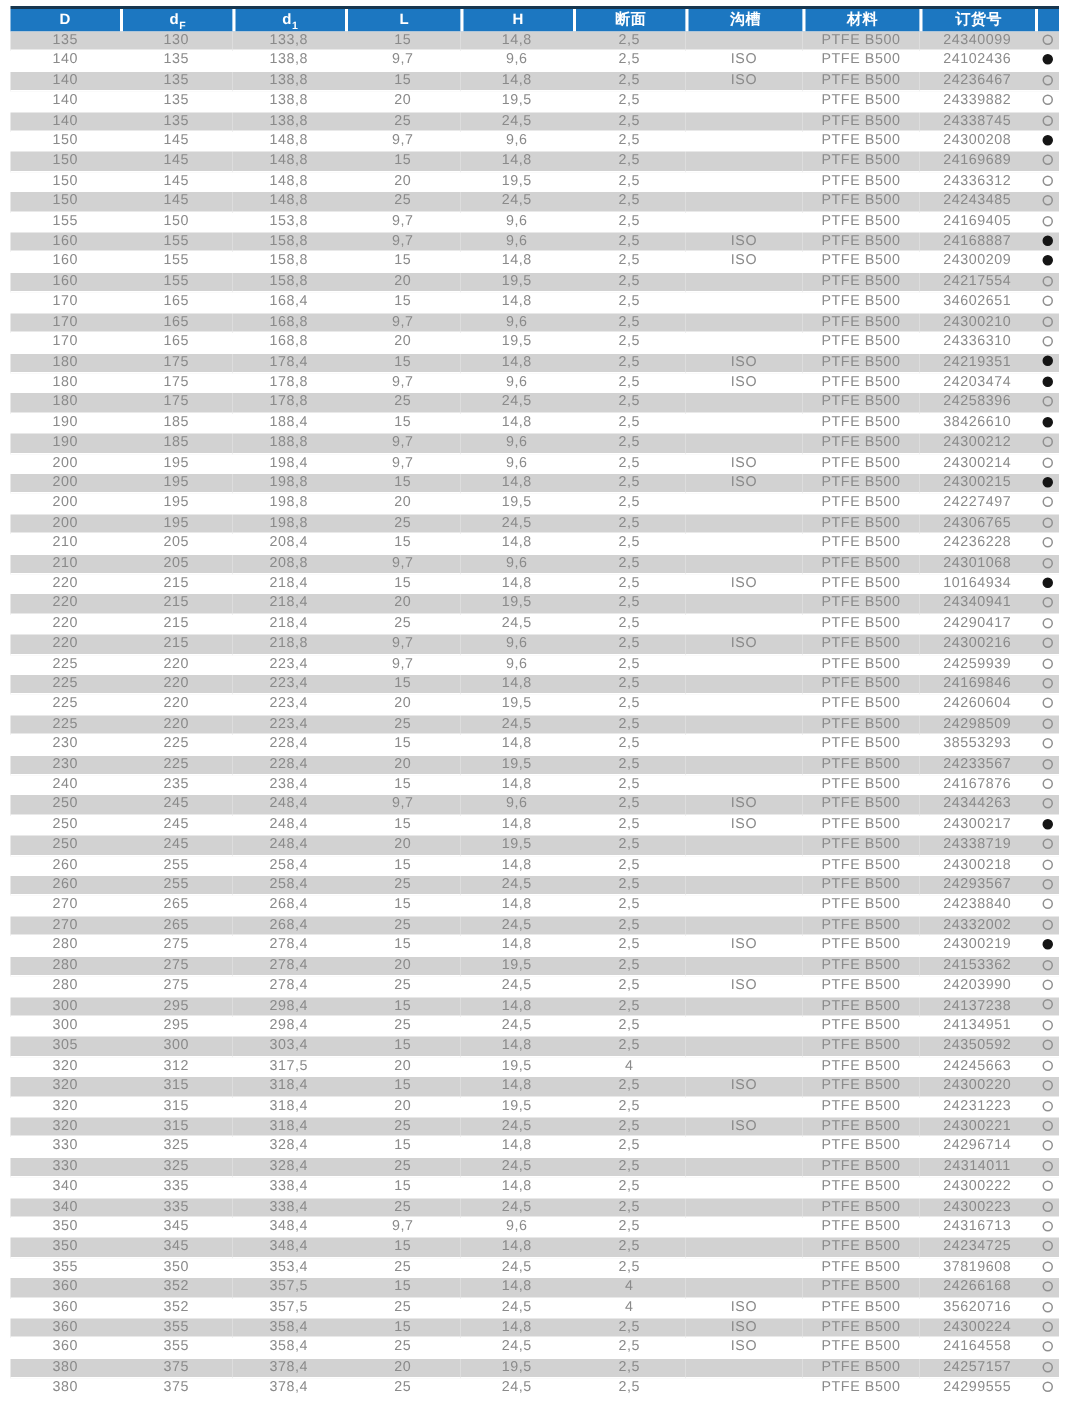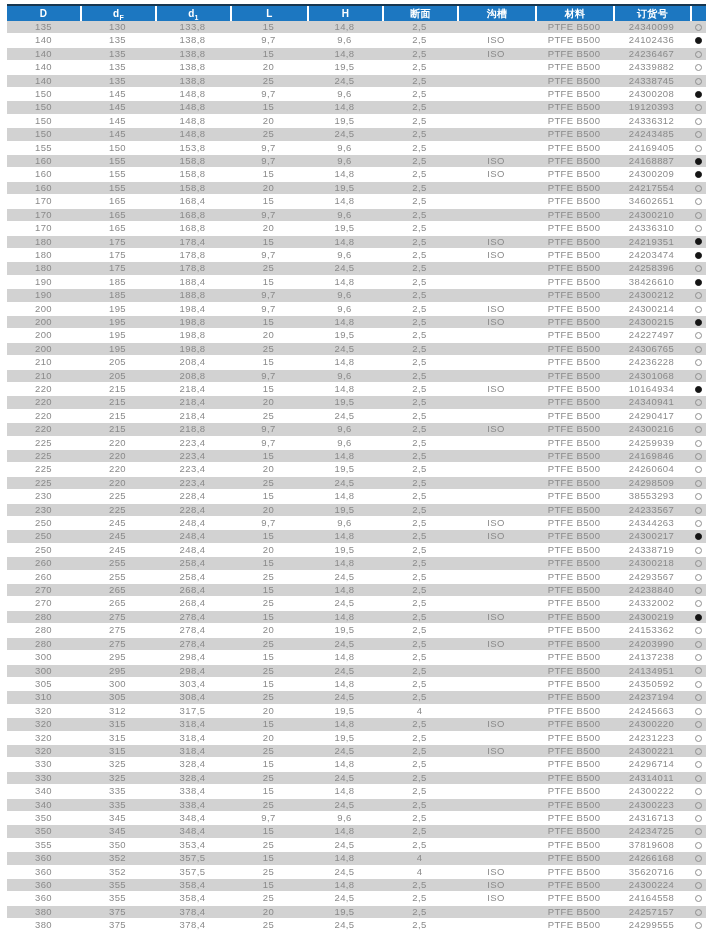--- a/index.html
+++ b/index.html
@@ -180,21 +180,21 @@
         </tr>
         <tr>
           <td>150</td>
           <td>145</td>
           <td>148,8</td>
           <td>15</td>
           <td>14,8</td>
           <td>2,5</td>
           <td></td>
           <td>PTFE B500</td>
-          <td>19120393</td>
+          <td>24169689</td>
           <td><span class="dot"></span></td>
         </tr>
         <tr>
           <td>150</td>
           <td>145</td>
           <td>148,8</td>
           <td>20</td>
           <td>19,5</td>
           <td>2,5</td>
           <td></td>
@@ -544,20 +544,32 @@
           <td>228,4</td>
           <td>20</td>
           <td>19,5</td>
           <td>2,5</td>
           <td></td>
           <td>PTFE B500</td>
           <td>24233567</td>
           <td><span class="dot"></span></td>
         </tr>
         <tr>
+          <td>240</td>
+          <td>235</td>
+          <td>238,4</td>
+          <td>15</td>
+          <td>14,8</td>
+          <td>2,5</td>
+          <td></td>
+          <td>PTFE B500</td>
+          <td>24167876</td>
+          <td><span class="dot"></span></td>
+        </tr>
+        <tr>
           <td>250</td>
           <td>245</td>
           <td>248,4</td>
           <td>9,7</td>
           <td>9,6</td>
           <td>2,5</td>
           <td>ISO</td>
           <td>PTFE B500</td>
           <td>24344263</td>
           <td><span class="dot"></span></td>
@@ -697,32 +709,20 @@
         <tr>
           <td>305</td>
           <td>300</td>
           <td>303,4</td>
           <td>15</td>
           <td>14,8</td>
           <td>2,5</td>
           <td></td>
           <td>PTFE B500</td>
           <td>24350592</td>
-          <td><span class="dot"></span></td>
-        </tr>
-        <tr>
-          <td>310</td>
-          <td>305</td>
-          <td>308,4</td>
-          <td>25</td>
-          <td>24,5</td>
-          <td>2,5</td>
-          <td></td>
-          <td>PTFE B500</td>
-          <td>24237194</td>
           <td><span class="dot"></span></td>
         </tr>
         <tr>
           <td>320</td>
           <td>312</td>
           <td>317,5</td>
           <td>20</td>
           <td>19,5</td>
           <td>4</td>
           <td></td>

